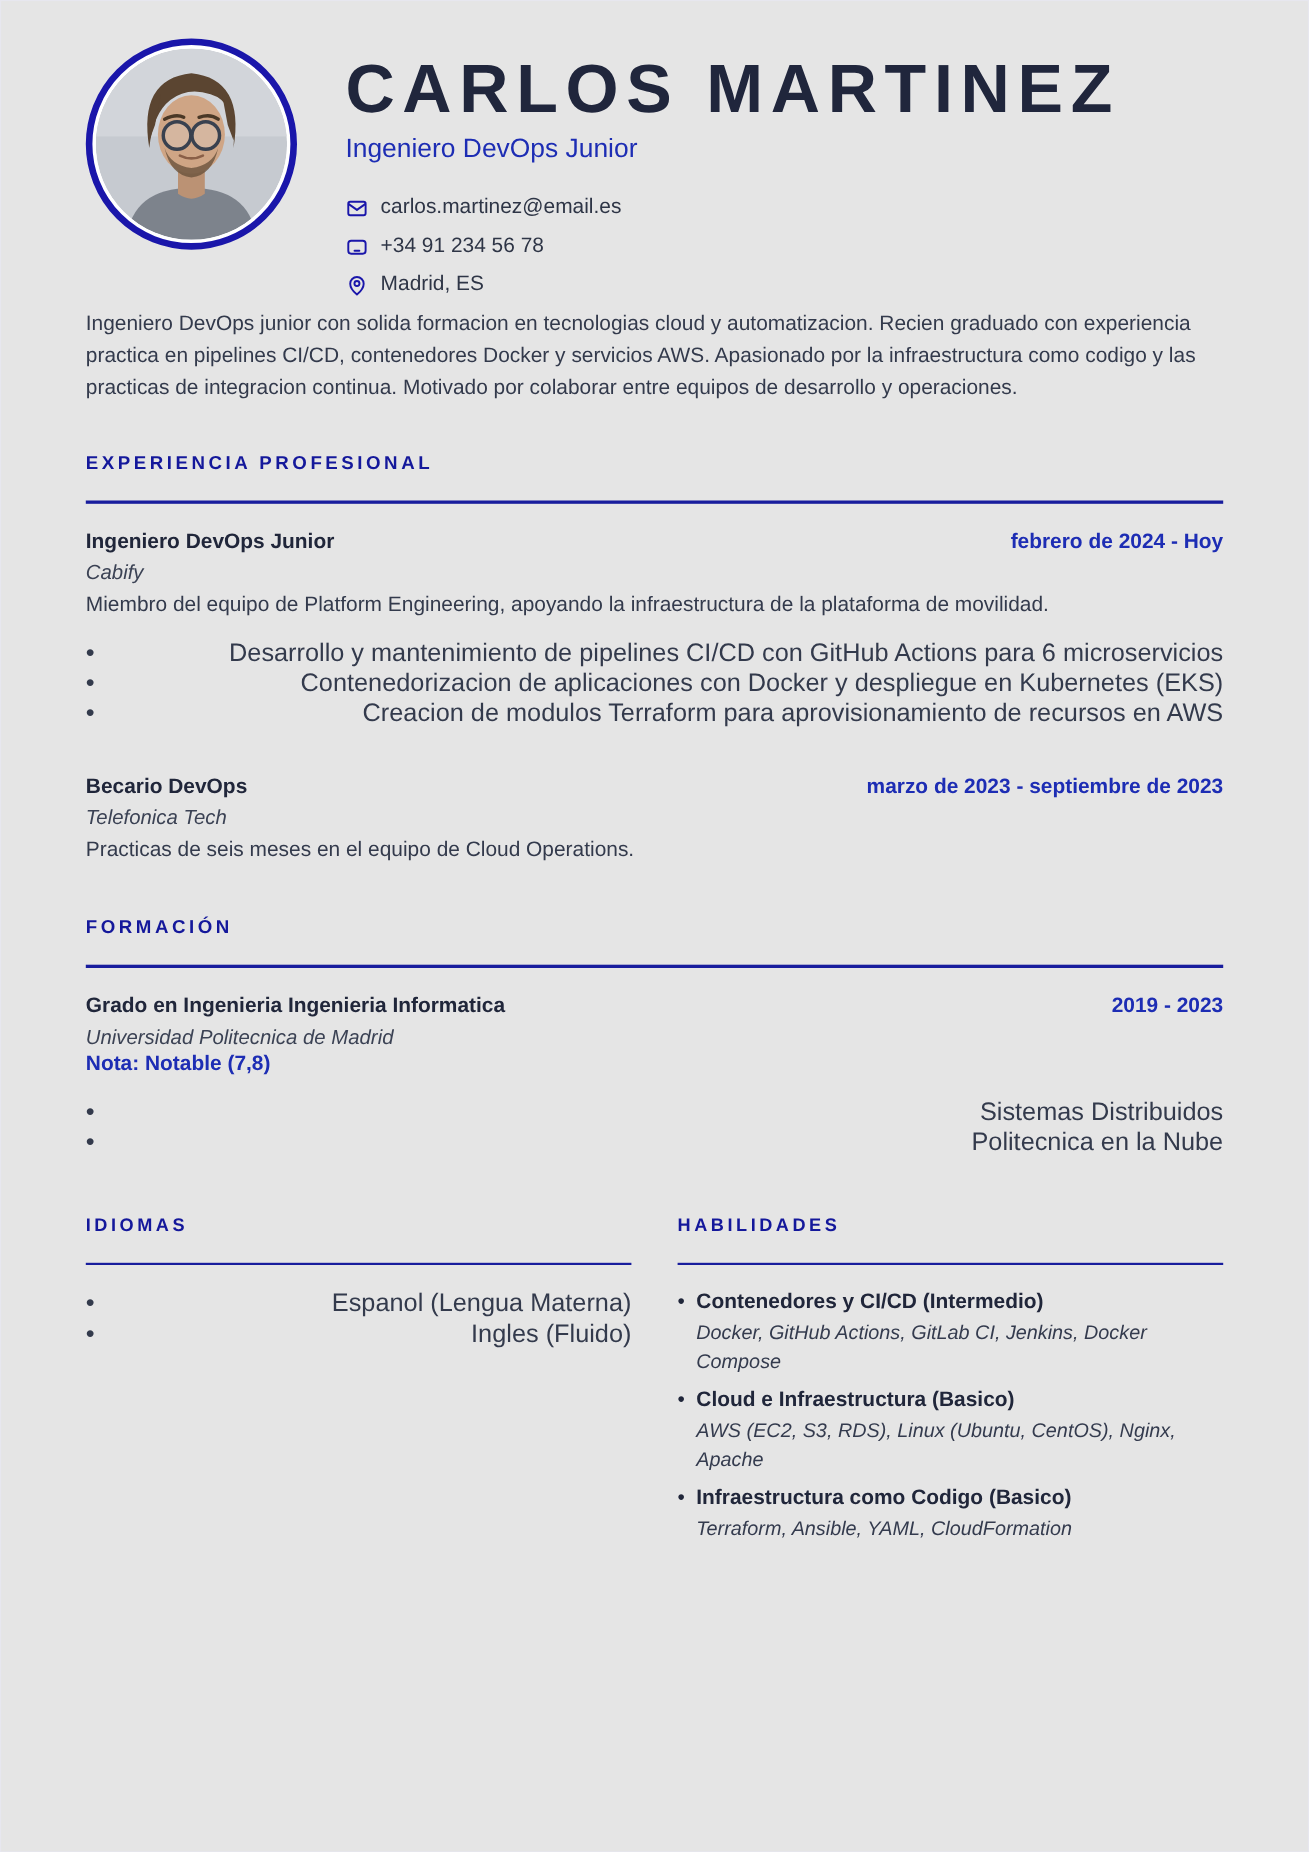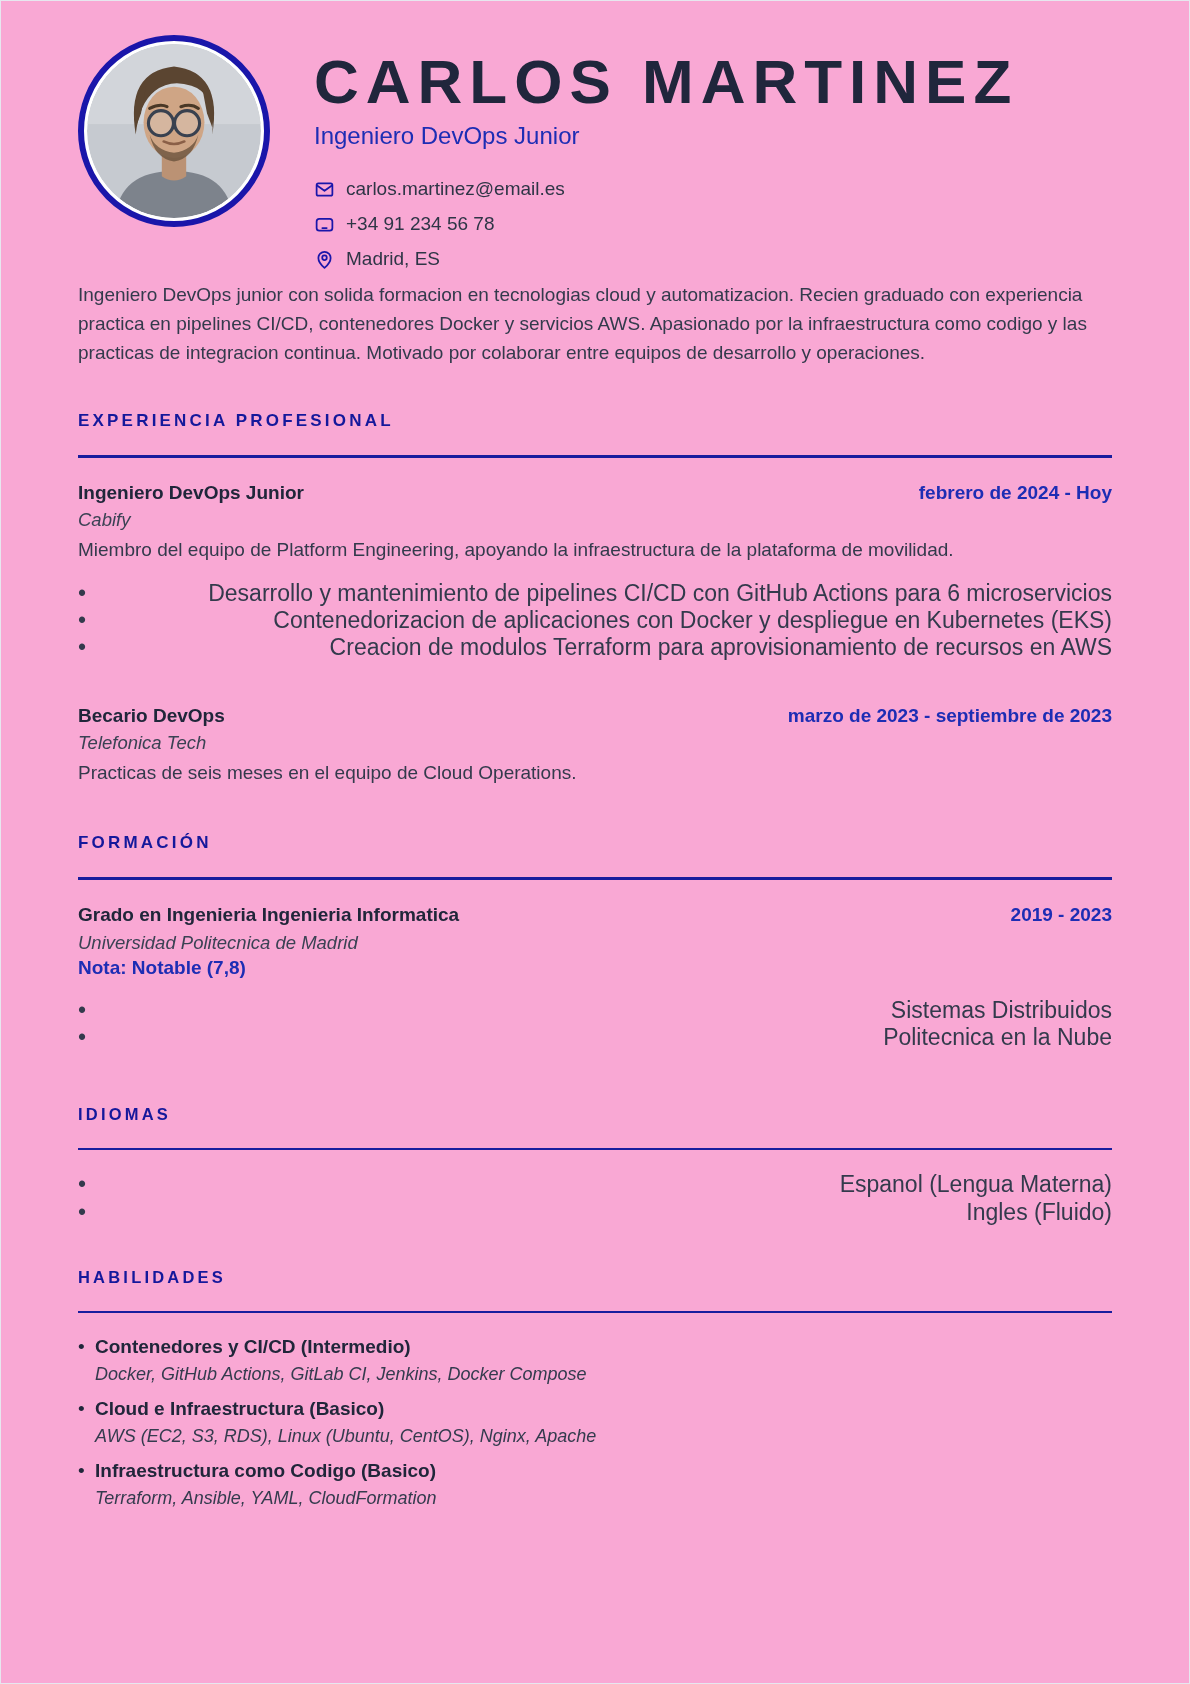--- a/index.html
+++ b/index.html
@@ -1,21 +1,21 @@
 <!DOCTYPE html>
 <html><head>
 <meta charset="utf-8">
 <style>
   * { box-sizing: border-box; margin: 0; padding: 0; }
   html, body { background: #ffffff; }
   body { font-family: "Liberation Sans", sans-serif; color: #333a4c; }
 
   .page {
     width: 1190px; height: 1684px;
-    background: #f9a8d4;
+    background: #e5e5e5;
     border: 1px solid #e7e7ef;
     padding: 34px 77px 0 77px;
     overflow: hidden;
     position: relative;
   }
 
   
   .header { display: flex; gap: 44px; margin-bottom: 10px; }
   .photo-ring {
     flex: 0 0 auto;
@@ -66,21 +66,21 @@
   .blist li { font-size: 23px; line-height: 27px; padding-left: 17px; position: relative; color: #333a4c; text-align: right; }
   .blist li::before { content: "\2022"; position: absolute; left: 0; color: #333a4c; }
 
   
   .education { margin-bottom: 54px; }
   .school { font-style: italic; font-size: 18.5px; color: #3b4254; margin-top: 6px; }
   .grade { font-size: 19px; font-weight: bold; color: #1d2db4; margin-top: 3px; }
   .education .blist { margin-top: 18px; }
 
   
-  .two-col { display: grid; grid-template-columns: 1fr; gap: 42px; }
+  .two-col { display: grid; grid-template-columns: 1fr 1fr; gap: 42px; }
   .languages .blist { margin-top: 0; }
   .languages .blist li { line-height: 28px; }
 
   .certifications { margin-top: 46px; }
   .cert-entry + .cert-entry { margin-top: 18px; }
   .cert-name { font-size: 19px; font-weight: bold; color: #20263a; padding-left: 17px; position: relative; line-height: 26px; }
   .cert-name::before { content: "\2022"; position: absolute; left: 0; }
   .cert-issuer { font-size: 19px; color: #3b4254; margin-top: 5px; line-height: 26px; }
 
   .skill-entry { margin-bottom: 7px; }

